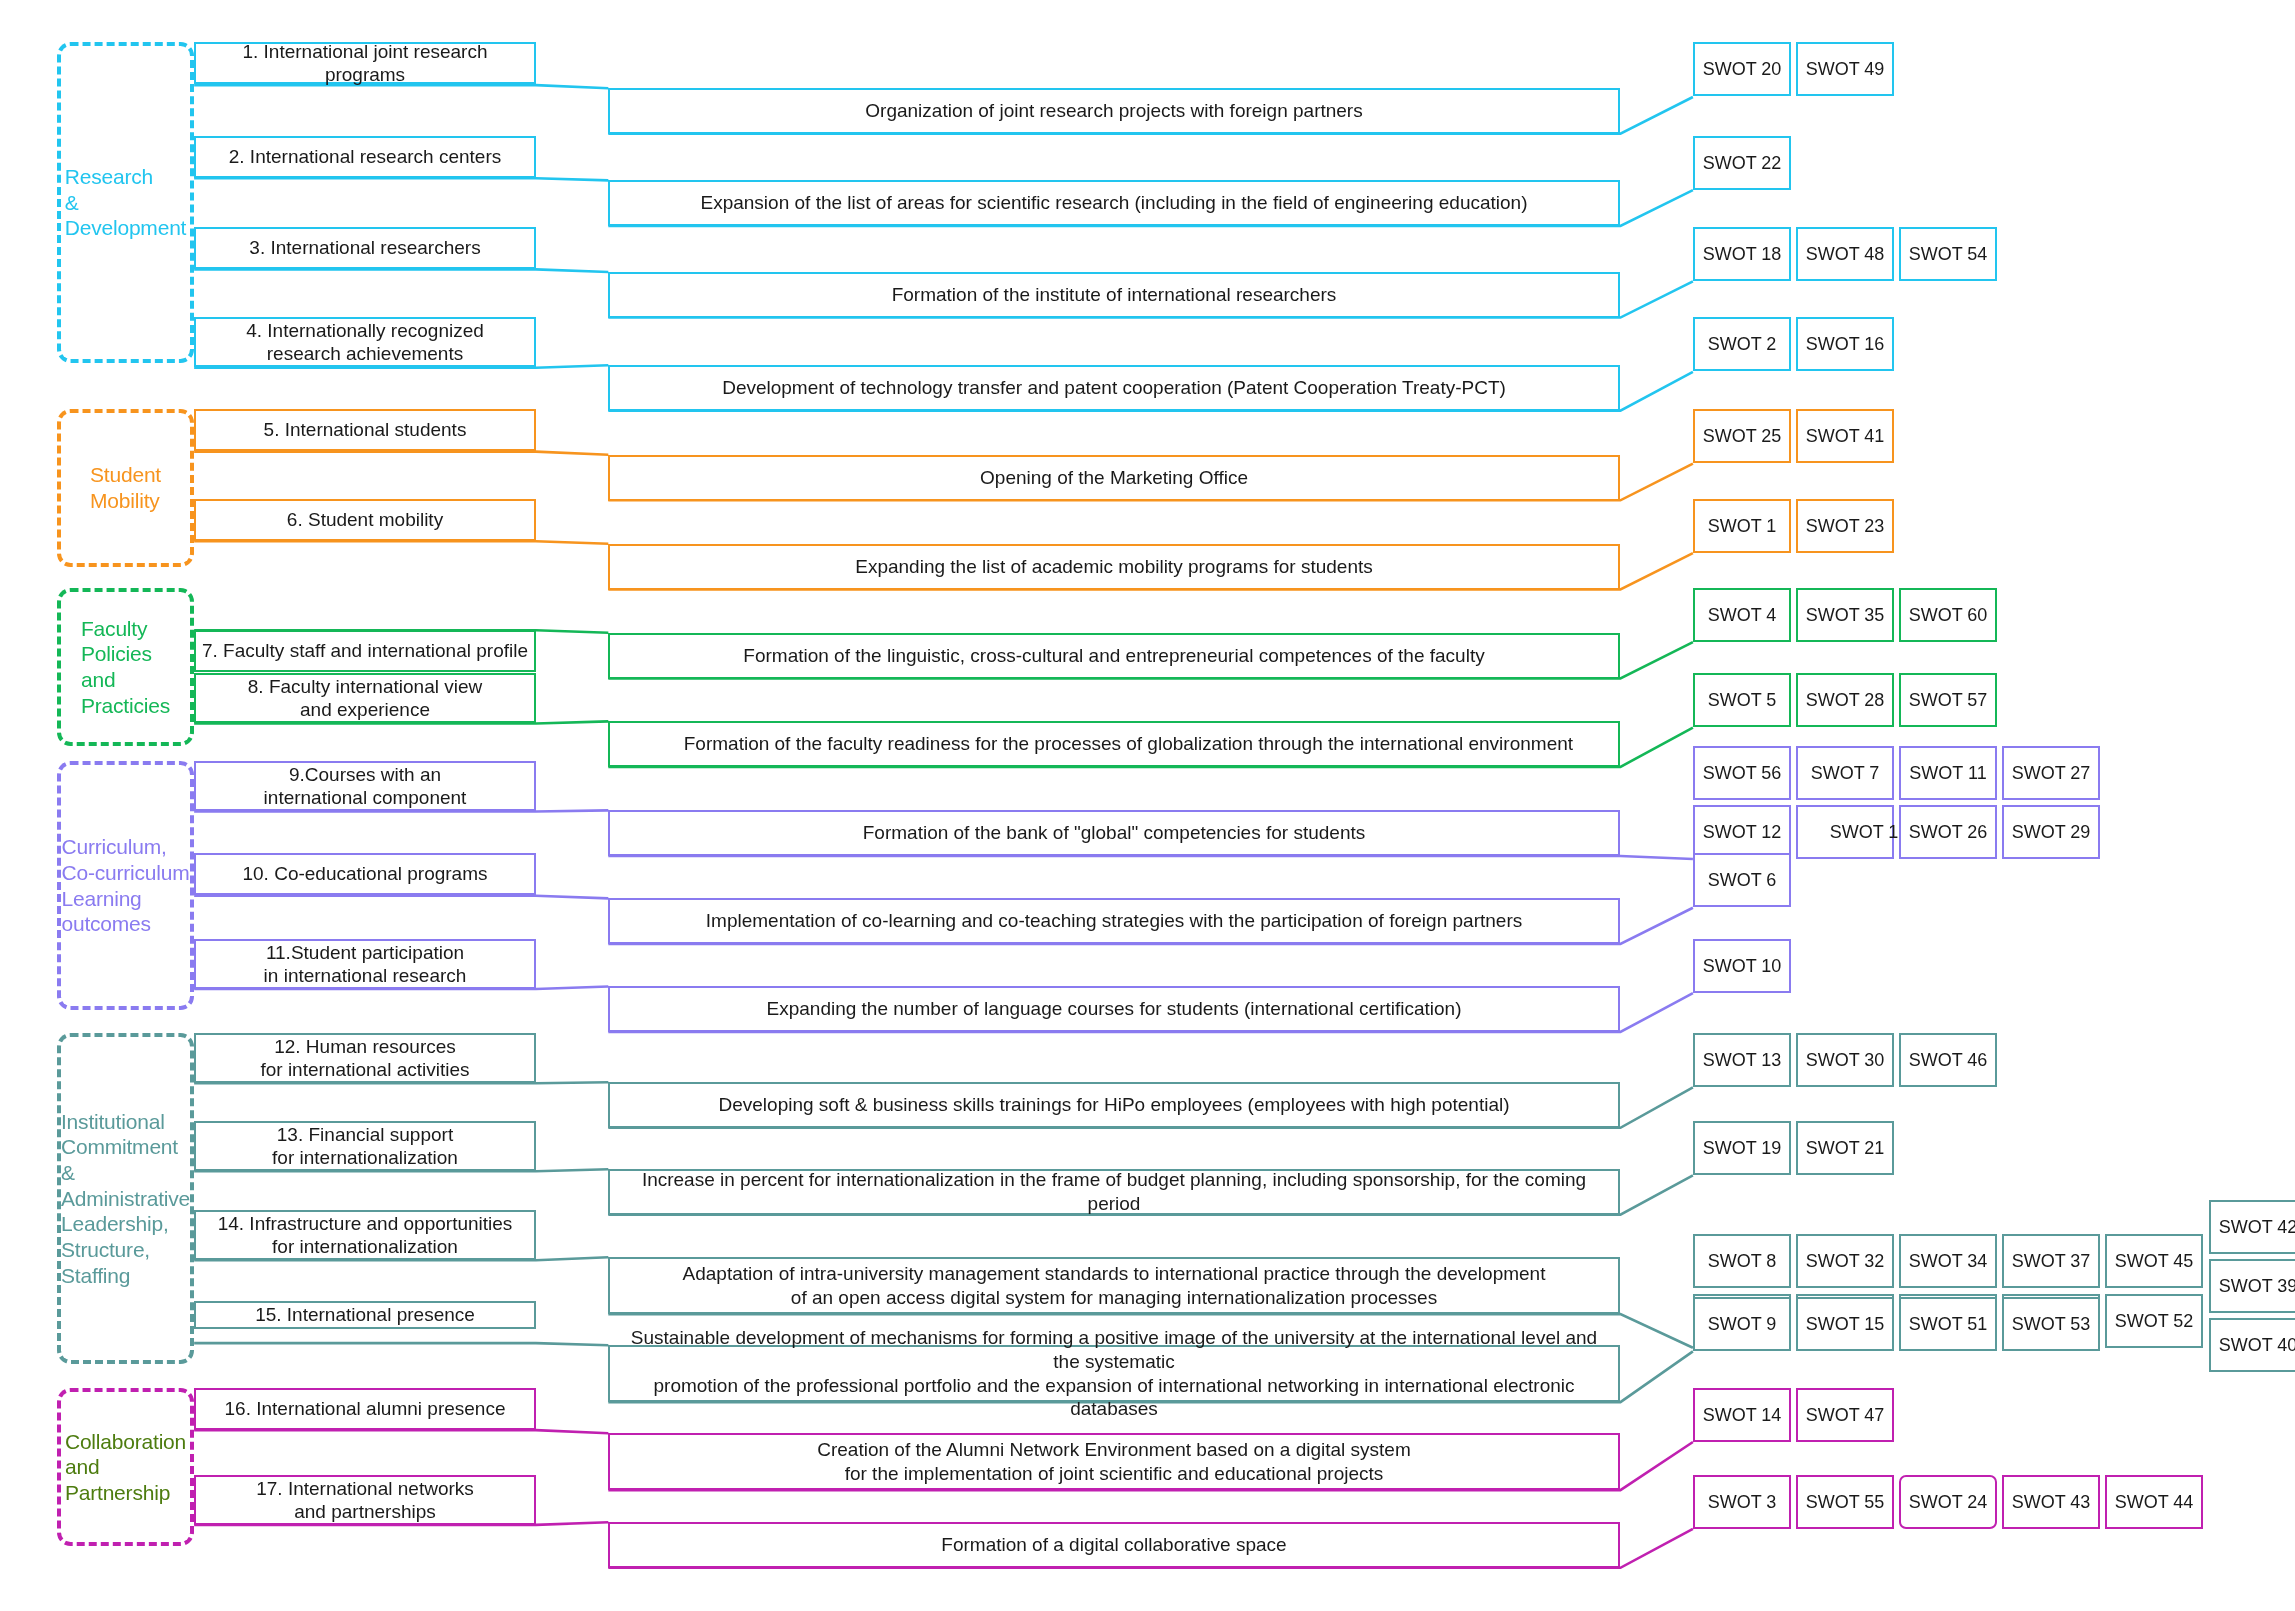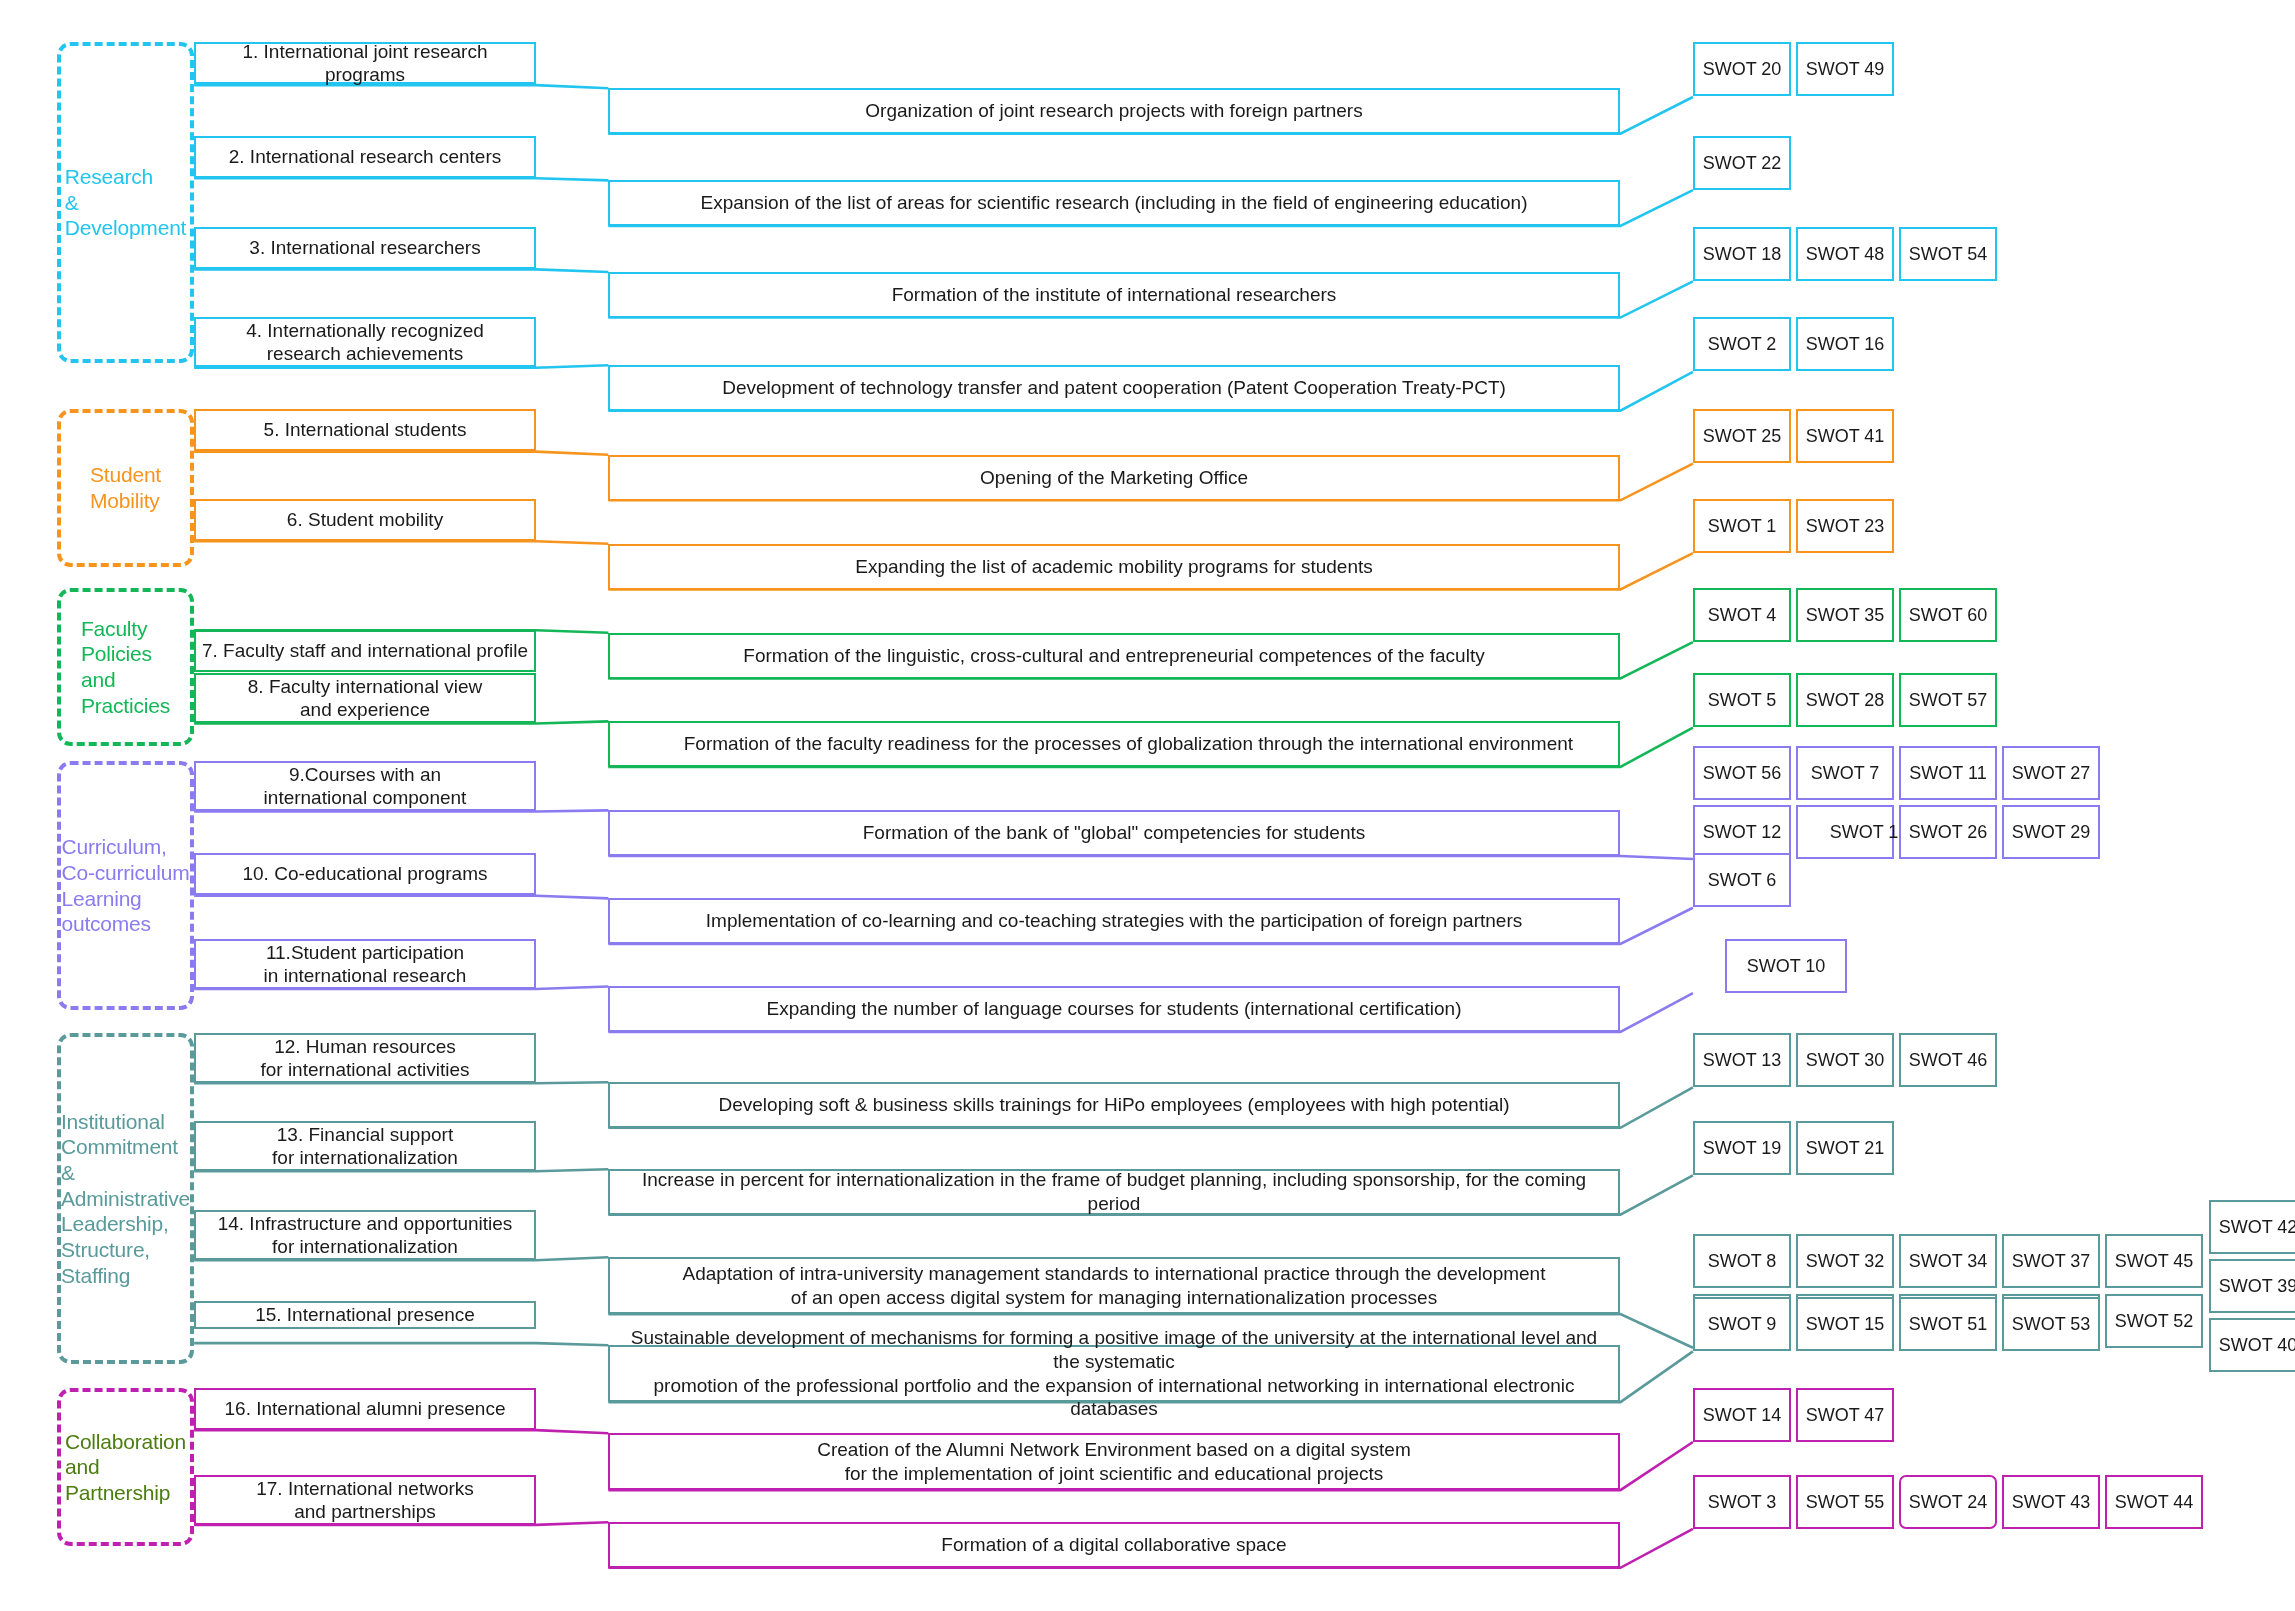--- a/index.html
+++ b/index.html
@@ -229,21 +229,21 @@
       <div class="swot" style="left: 1899px; top: 673px; width: 98px; height: 54px; border-color: rgb(20, 183, 87);">SWOT 57</div>
       <div class="swot" style="left: 1693px; top: 746px; width: 98px; height: 54px; border-color: rgb(138, 123, 240);">SWOT 56</div>
       <div class="swot" style="left: 1796px; top: 746px; width: 98px; height: 54px; border-color: rgb(138, 123, 240);">SWOT 7</div>
       <div class="swot" style="left: 1899px; top: 746px; width: 98px; height: 54px; border-color: rgb(138, 123, 240);">SWOT 11</div>
       <div class="swot" style="left: 2002px; top: 746px; width: 98px; height: 54px; border-color: rgb(138, 123, 240);">SWOT 27</div>
       <div class="swot" style="left: 1693px; top: 805px; width: 98px; height: 54px; border-color: rgb(138, 123, 240);">SWOT 12</div>
       <div class="swot" style="left: 1796px; top: 805px; width: 98px; height: 54px; border-color: rgb(138, 123, 240); padding-left: 48px;">SWOT 17</div>
       <div class="swot" style="left: 1899px; top: 805px; width: 98px; height: 54px; border-color: rgb(138, 123, 240);">SWOT 26</div>
       <div class="swot" style="left: 2002px; top: 805px; width: 98px; height: 54px; border-color: rgb(138, 123, 240);">SWOT 29</div>
       <div class="swot" style="left: 1693px; top: 853px; width: 98px; height: 54px; border-color: rgb(138, 123, 240);">SWOT 6</div>
-      <div class="swot" style="left: 1693px; top: 939px; width: 122px; height: 54px; border-color: rgb(138, 123, 240); margin-left: 32px;">SWOT 10</div>
+      <div class="swot" style="left: 1693px; top: 939px; width: 98px; height: 54px; border-color: rgb(138, 123, 240);">SWOT 10</div>
       <div class="swot" style="left: 1693px; top: 1033px; width: 98px; height: 54px; border-color: rgb(90, 154, 154);">SWOT 13</div>
       <div class="swot" style="left: 1796px; top: 1033px; width: 98px; height: 54px; border-color: rgb(90, 154, 154);">SWOT 30</div>
       <div class="swot" style="left: 1899px; top: 1033px; width: 98px; height: 54px; border-color: rgb(90, 154, 154);">SWOT 46</div>
       <div class="swot" style="left: 1693px; top: 1121px; width: 98px; height: 54px; border-color: rgb(90, 154, 154);">SWOT 19</div>
       <div class="swot" style="left: 1796px; top: 1121px; width: 98px; height: 54px; border-color: rgb(90, 154, 154);">SWOT 21</div>
       <div class="swot" style="left: 1693px; top: 1234px; width: 98px; height: 54px; border-color: rgb(90, 154, 154);">SWOT 8</div>
       <div class="swot" style="left: 1796px; top: 1234px; width: 98px; height: 54px; border-color: rgb(90, 154, 154);">SWOT 32</div>
       <div class="swot" style="left: 1899px; top: 1234px; width: 98px; height: 54px; border-color: rgb(90, 154, 154);">SWOT 34</div>
       <div class="swot" style="left: 2002px; top: 1234px; width: 98px; height: 54px; border-color: rgb(90, 154, 154);">SWOT 37</div>
       <div class="swot" style="left: 2105px; top: 1234px; width: 98px; height: 54px; border-color: rgb(90, 154, 154);">SWOT 45</div>

